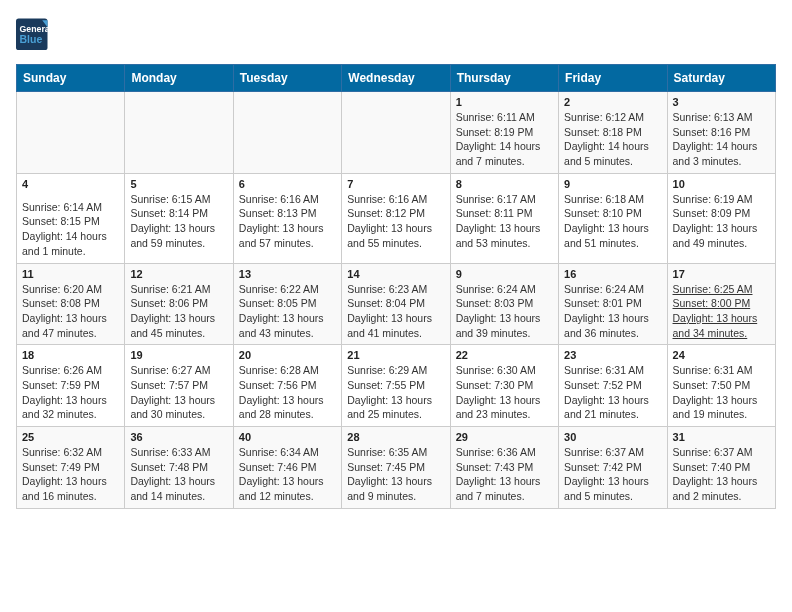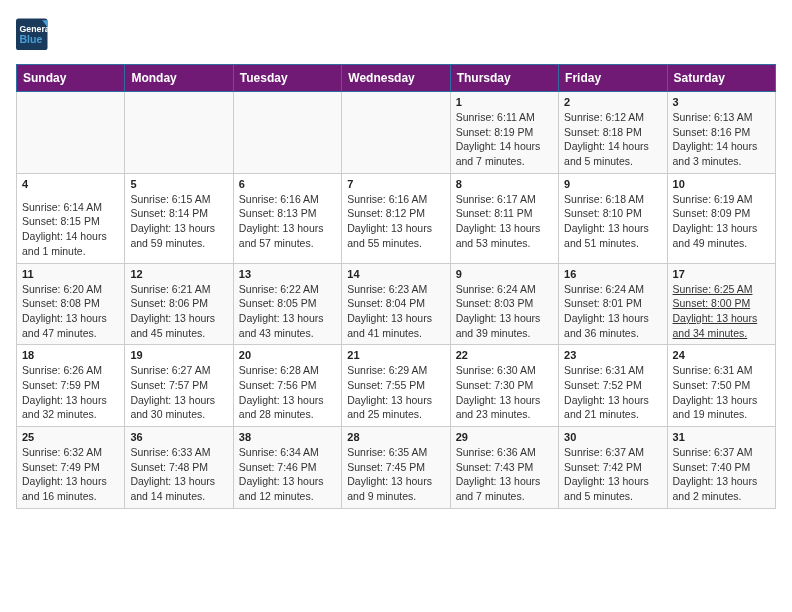--- a/index.html
+++ b/index.html
@@ -33,21 +33,21 @@
       font-size: 14px;
       color: #444;
       margin-top: 2px;
     }
     table {
       width: 100%;
       border-collapse: collapse;
       font-size: 11px;
     }
     thead tr th {
-      background-color: #701a75;
+      background-color: #0369a1;
       color: #fff;
       text-align: left;
       padding: 6px 6px;
       font-size: 12px;
       font-weight: bold;
       border: 1px solid #2e6da4;
     }
     tbody tr td {
       vertical-align: top;
       padding: 4px 5px;
@@ -297,21 +297,21 @@
 and 16 minutes.</div>
         </td>
         <td>
           <div class="day-num">36</div>
           <div class="day-info" style="white-space: pre-line;">Sunrise: 6:33 AM
 Sunset: 7:48 PM
 Daylight: 13 hours
 and 14 minutes.</div>
         </td>
         <td>
-          <div class="day-num">38</div>
+          <div class="day-num">40</div>
           <div class="day-info" style="white-space: pre-line;">Sunrise: 6:34 AM
 Sunset: 7:46 PM
 Daylight: 13 hours
 and 12 minutes.</div>
         </td>
         <td>
           <div class="day-num">28</div>
           <div class="day-info" style="white-space: pre-line;">Sunrise: 6:35 AM
 Sunset: 7:45 PM
 Daylight: 13 hours

